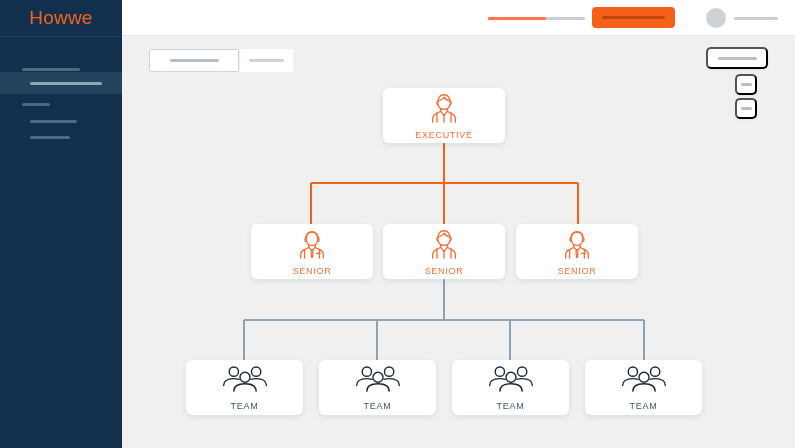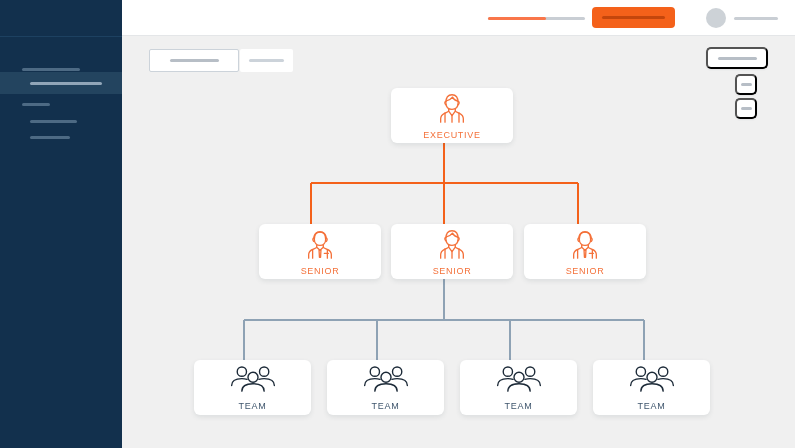--- a/index.html
+++ b/index.html
@@ -133,21 +133,21 @@
   
   .chart-layer { position: absolute; left: 0; top: 0; width: 673px; height: 412px; }
   .connectors { position: absolute; left: 0; top: 0; }
 
   .node {
     position: absolute;
     background: #ffffff;
     border-radius: 6px;
     box-shadow: 0 2px 5px rgba(40,55,70,0.10);
     display: flex; flex-direction: column;
-    align-items: center; justify-content: center; margin-left: 8px;
+    align-items: center; justify-content: center;
   }
   .node .node-icon { display: block; }
   .node .node-label {
     font-size: 9px;
     letter-spacing: 0.7px;
     font-weight: 400;
     margin-top: 1px;
   }
   .node.exec, .node.senior { }
   .node.exec .node-label, .node.senior .node-label { color: #f4713a; }
@@ -161,20 +161,21 @@
   .team-2 { left: 197px; top: 324px; width: 117px; height: 55px; }
   .team-3 { left: 330px; top: 324px; width: 117px; height: 55px; }
   .team-4 { left: 463px; top: 324px; width: 117px; height: 55px; }
 </style>
 </head>
 <body>
 
 <div id="app">
 
   <nav class="sidebar">
+    <div class="logo">Howwe</div>
     <div class="sidebar-divider"></div>
 
     <div class="nav-row" style="top:58px">
       <div class="nav-bar" style="left:22px; top:10px; width:58px;"></div>
     </div>
 
     <div class="nav-row active" style="top:72px">
       <div class="nav-bar bright" style="left:30px; top:10px; width:72px;"></div>
     </div>
 

